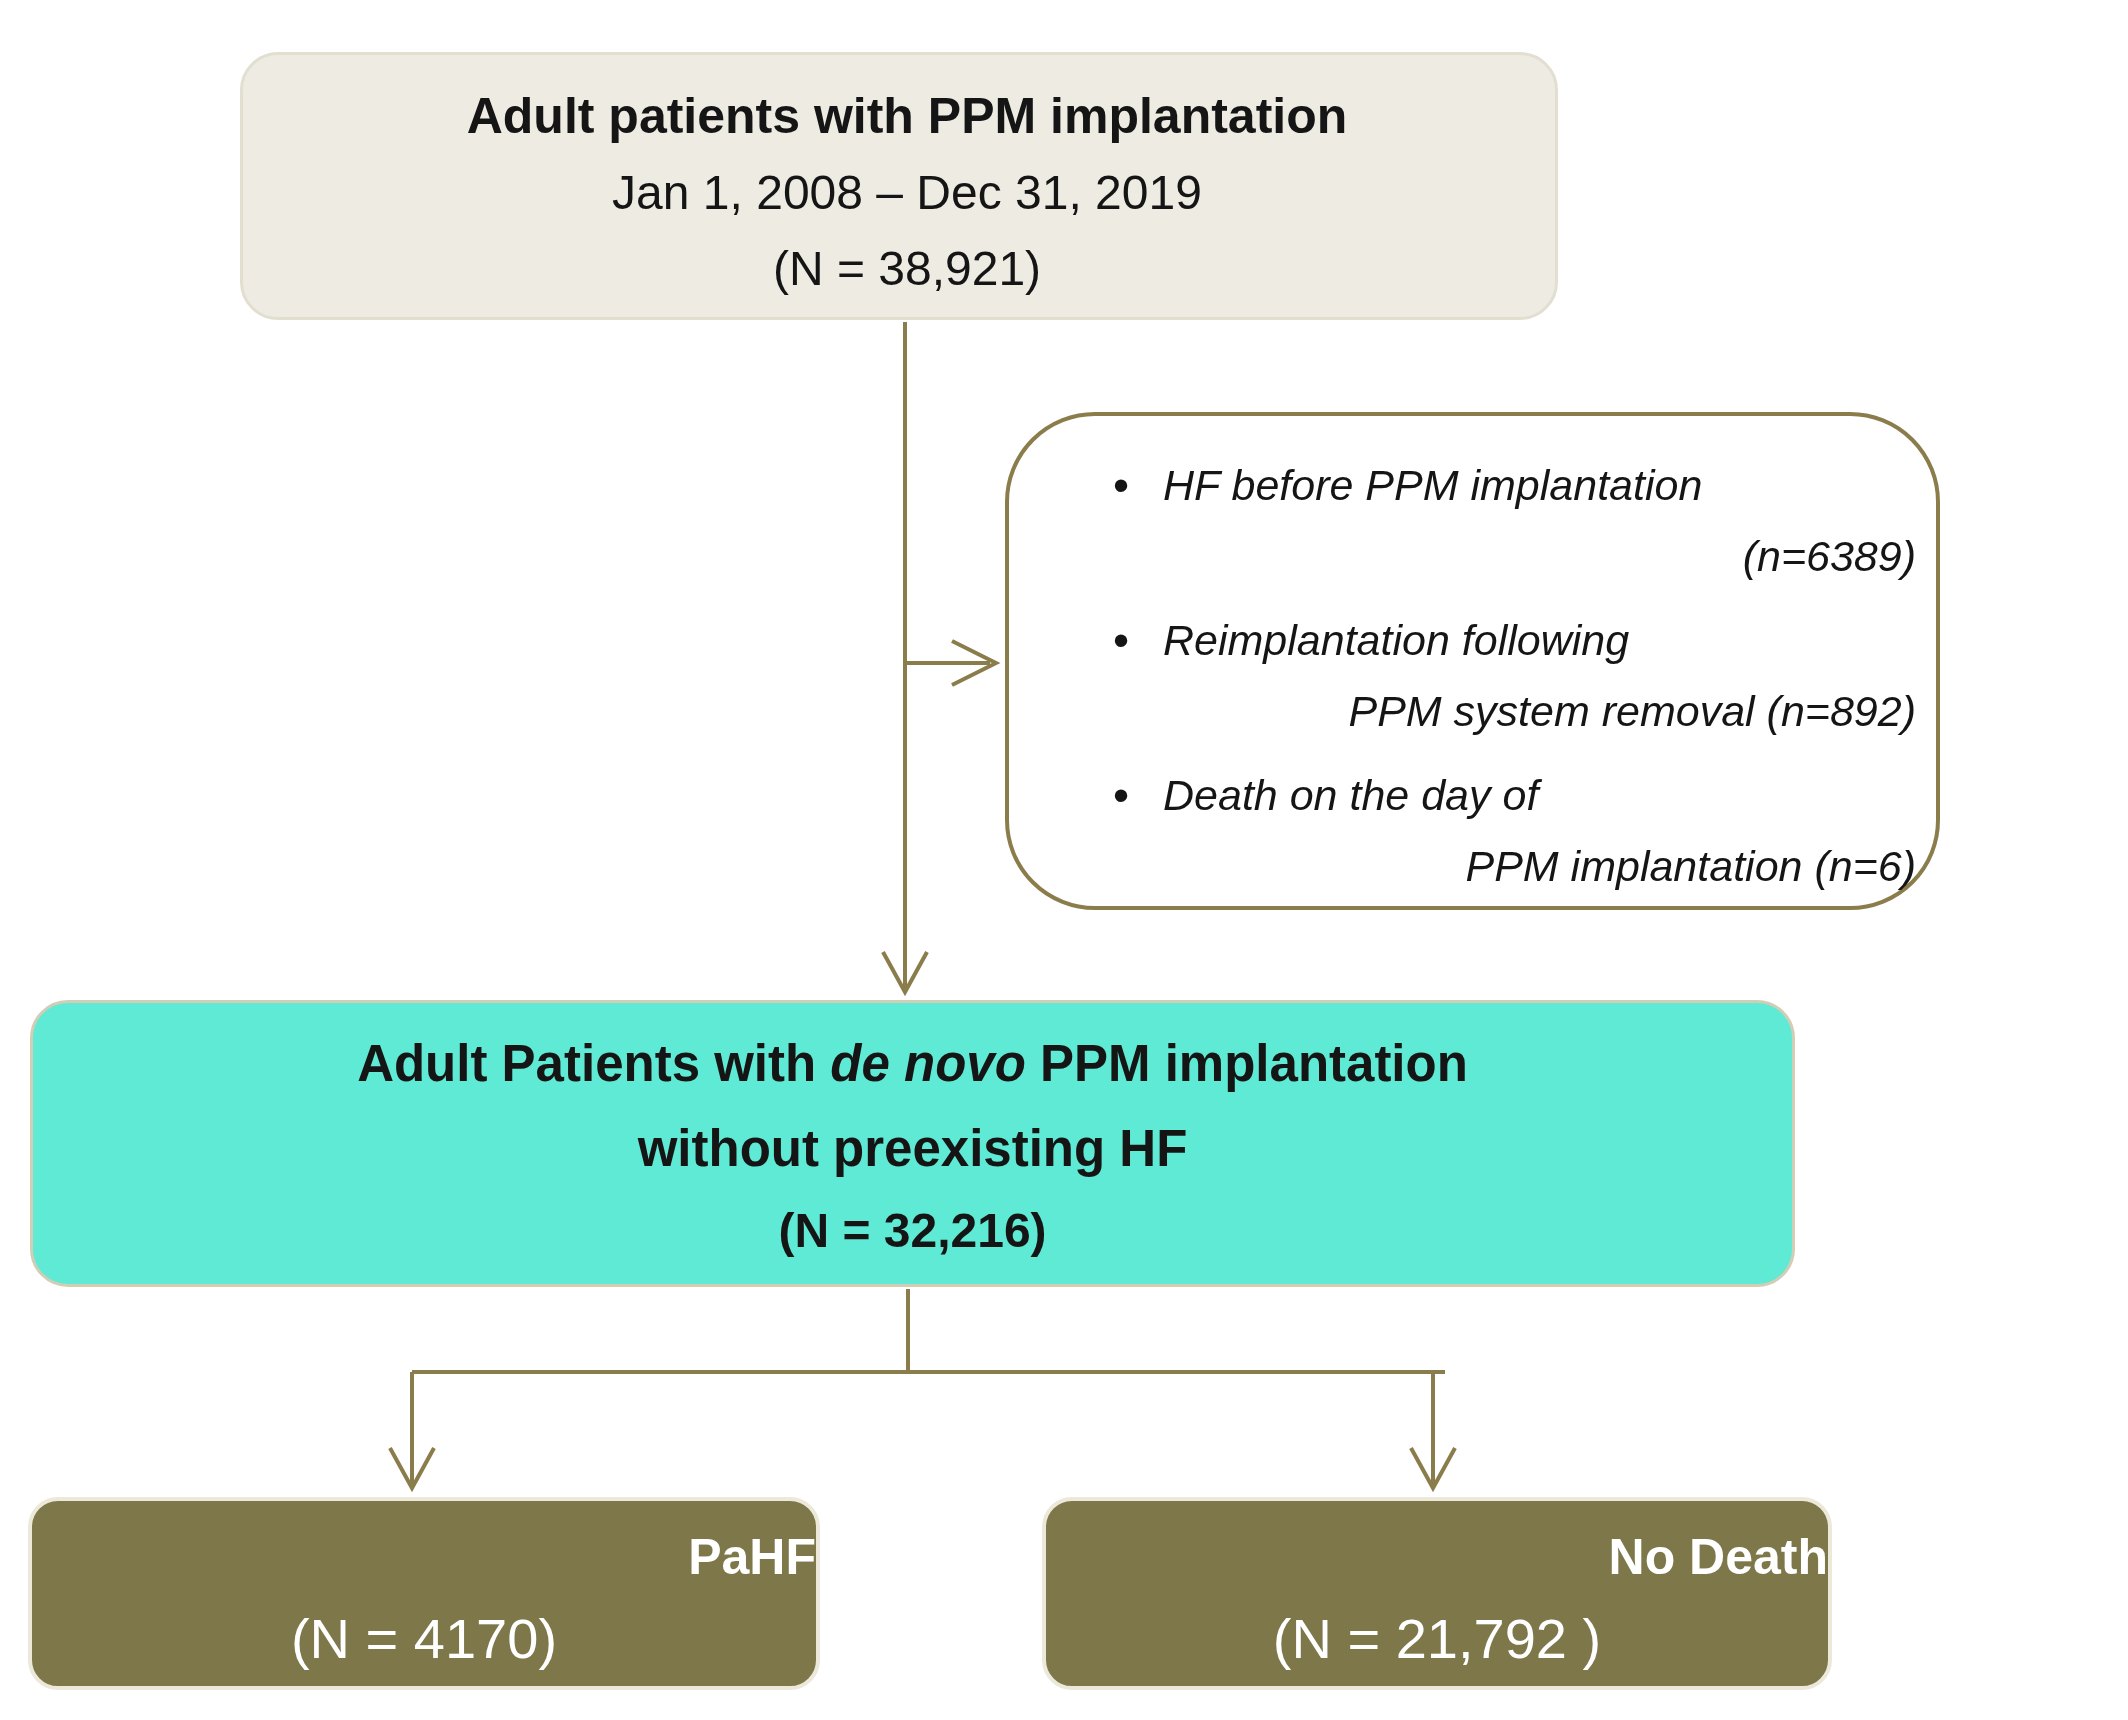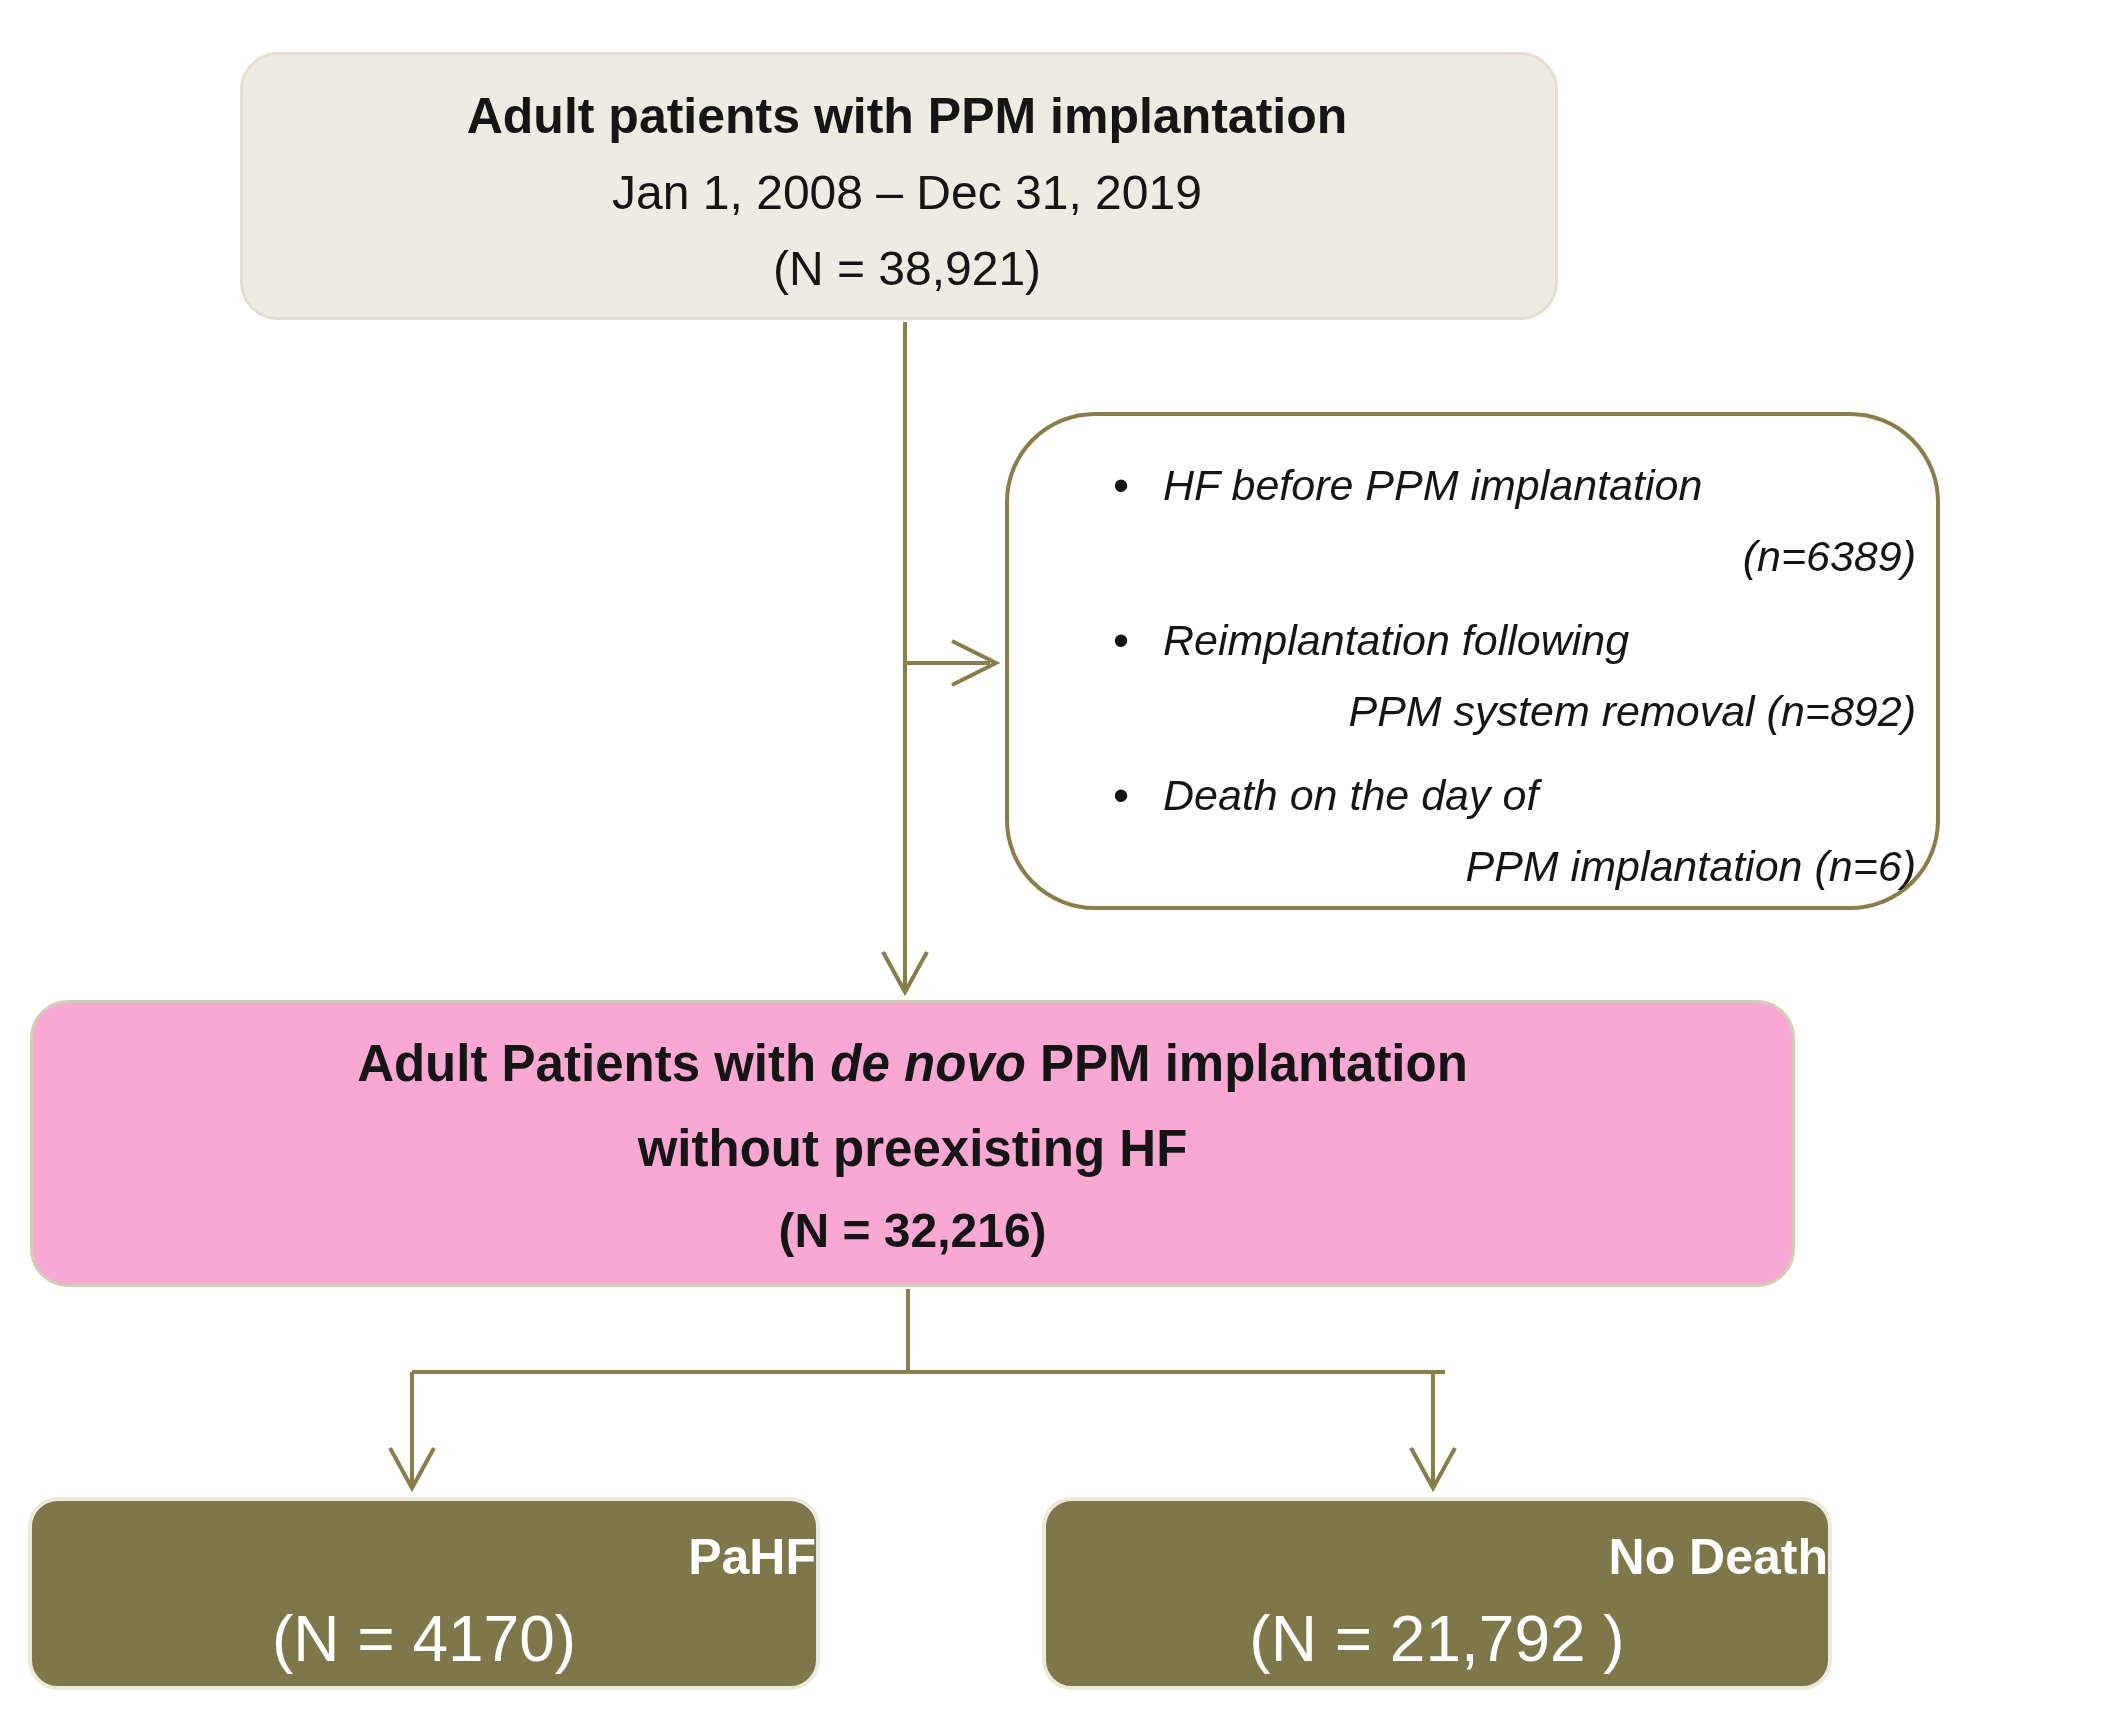--- a/index.html
+++ b/index.html
@@ -62,40 +62,40 @@
     flex: 1 1 auto;
     font-size: 43px;
     font-style: italic;
     line-height: 71px;
   }
   .cont-line { margin-left: 80px; text-align: right; }
   
   .mid-box {
     left: 30px; top: 1000px;
     width: 1765px; height: 287px;
-    background: #f9a8d4;
+    background: #5eead4;
     border: 3px solid #d2cdb5;
     border-radius: 38px;
     padding-top: 18px;
   }
   .mid-box .l1, .mid-box .l2 { font-size: 51px; font-weight: bold; line-height: 85px; }
   .mid-box .emph { font-style: italic; }
   .mid-box .l3 { font-size: 48px; font-weight: bold; line-height: 80px; }
   
   .dark-box {
     background: #7d774a;
     border: 4px solid #ece9da;
     border-radius: 30px;
     color: #ffffff;
     padding-top: 14px;
   }
   .dark-box.bl { left: 28px;  top: 1497px; width: 792px; height: 193px; }
   .dark-box.br { left: 1042px; top: 1497px; width: 790px; height: 193px; }
   .dark-box .l1 { font-size: 50px; font-weight: bold; line-height: 84px; text-align: right; }
-  .dark-box .l2 { font-size: 64px; line-height: 80px; }
+  .dark-box .l2 { font-size: 56px; line-height: 80px; }
 </style>
 </head>
 <body>
 
 <div class="canvas">
 
   <svg class="connectors" viewBox="0 0 2128 1720" xmlns="http://www.w3.org/2000/svg">
 
     <path d="M 905 322 L 905 990"></path>
     <polyline points="883,952 905,992 927,952"></polyline>

